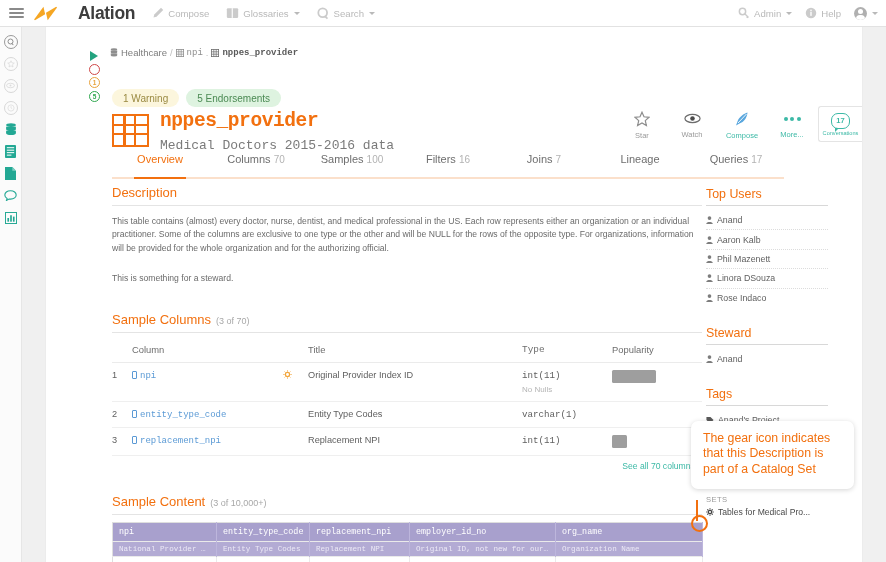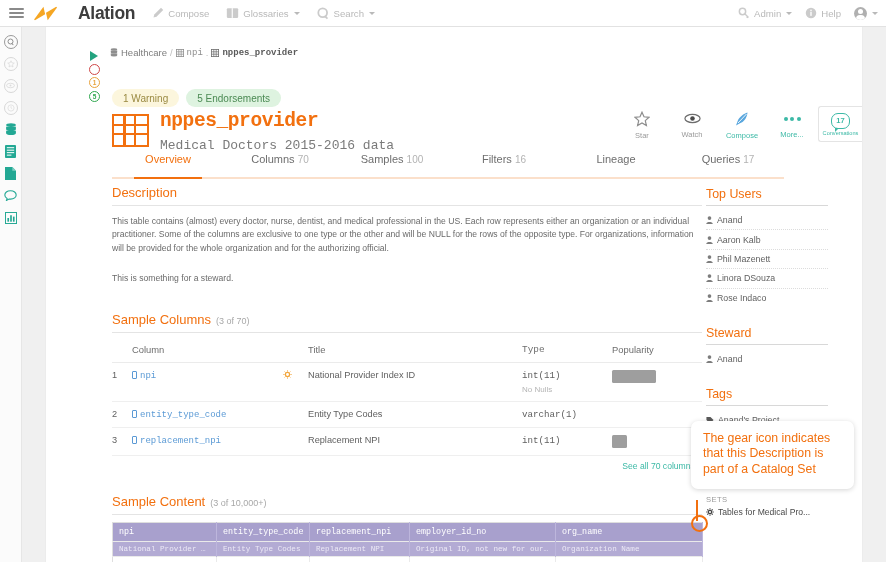--- a/index.html
+++ b/index.html
@@ -399,20 +399,24 @@
           <span>Columns</span>
           <span class="cnt">70</span>
         </div>
         <div class="tab">
           <span>Samples</span>
           <span class="cnt">100</span>
         </div>
         <div class="tab">
           <span>Filters</span>
           <span class="cnt">16</span>
+        </div>
+        <div class="tab">
+          <span>Joins</span>
+          <span class="cnt">7</span>
         </div>
         <div class="tab">
           <span>Lineage</span>
           <span class="cnt"></span>
         </div>
         <div class="tab">
           <span>Queries</span>
           <span class="cnt">17</span>
         </div>
       </div>
@@ -445,21 +449,21 @@
               <td class="idx">1</td>
               <td class="colcell">
                 <span class="colname"><span class="colicon"></span><span>npi</span></span>
                 <span class="gear">
                   <svg width="9" height="9" viewBox="0 0 14 14">
                     <circle cx="7" cy="7" r="3.2" fill="none" stroke="#f2a63c" stroke-width="1.8"></circle>
                     <path d="M7 0.6 V2.4 M7 11.6 V13.4 M0.6 7 H2.4 M11.6 7 H13.4 M2.5 2.5 L3.8 3.8 M10.2 10.2 L11.5 11.5 M11.5 2.5 L10.2 3.8 M3.8 10.2 L2.5 11.5" stroke="#f2a63c" stroke-width="1.5"></path>
                   </svg>
                 </span>
               </td>
-              <td class="titlecell">National Provider Index ID</td>
+              <td class="titlecell">Original Provider Index ID</td>
               <td class="typecell">
                 <span>int(11)</span>
                 <div class="nonull">No Nulls</div>
               </td>
               <td>
                     <div class="popbar" style="width:44px"></div>
                   </td>
             </tr>
             <tr>
               <td class="idx">2</td>

